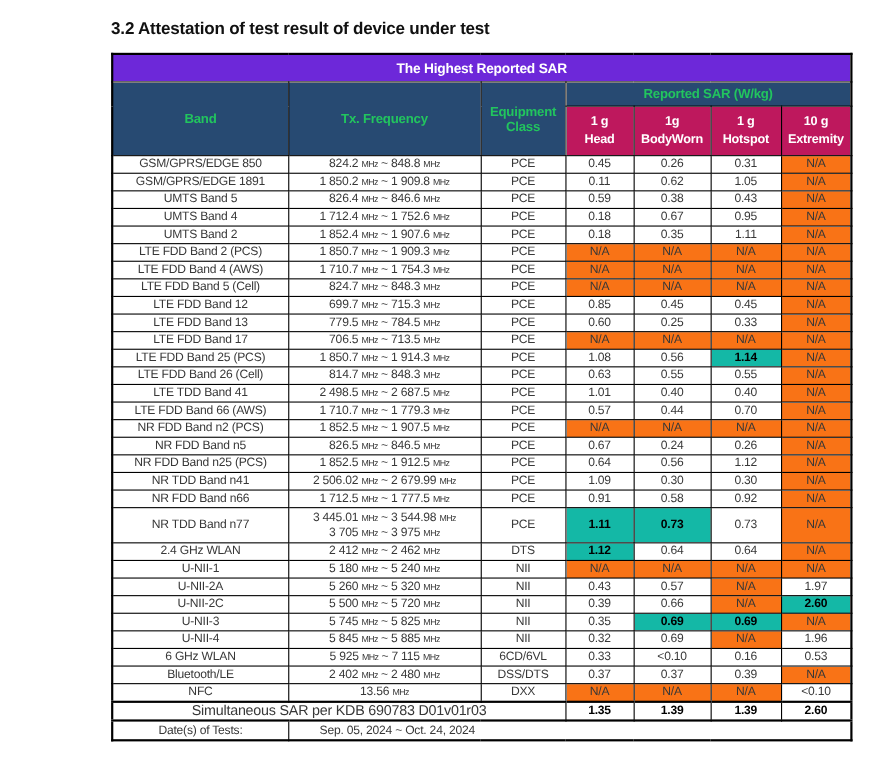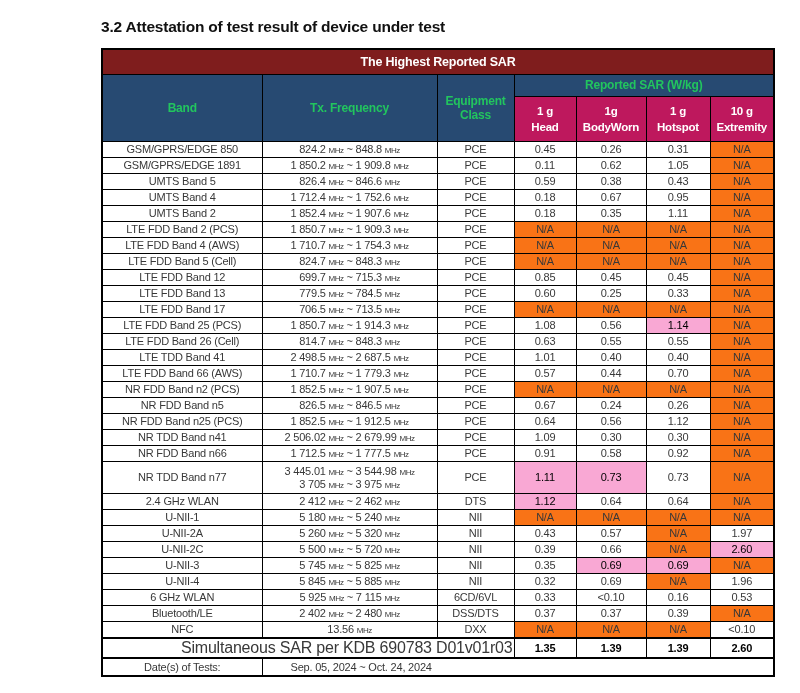--- a/index.html
+++ b/index.html
@@ -29,45 +29,45 @@
   table.sar td, table.sar th{
     border:1px solid #000;
     padding:0 1px;
     text-align:center;
     vertical-align:middle;
     overflow:hidden;
   }
   
   thead th{border:1px solid #fff;}
   .title-cell{
-    background:#7f1d1d;color:#fff;
+    background:#6d28d9;color:#fff;
     font-weight:700;font-size:12.5px;
     height:24px;
   }
   .hdr{
     background:#274a72;color:#22c55e;
     font-weight:700;font-size:12px;line-height:1.2;
   }
   .sar-group{height:21px;}
   .subhdr{
     background:#be185d;color:#fff;
     font-weight:700;font-size:11.5px;
     white-space:pre-line;line-height:1.4;
     height:44px;
   }
   tbody td{height:15px;line-height:1.1;}
   td.band-cell{font-size:11px;}
   td.frequency-cell{font-size:11px;}
   td.frequency-cell .unit{font-size:8px;letter-spacing:-0.5px;}
   td.na{background:#f97316;}
-  td.hl{background:#f9a8d4;font-weight:400;color:#000;}
+  td.hl{background:#14b8a6;font-weight:700;color:#000;}
   td.bold{font-weight:700;color:#000;}
   tr.tall td{height:31px;}
   tr.sim-row td{border-top:2px solid #000;}
-  tr.sim-row .sim-label{font-size:16px;text-align:right;}
+  tr.sim-row .sim-label{font-size:13px;}
   tr.date-row td{border-top:2px solid #000;height:16px;}
   tr.date-row .date-value{text-align:left;padding-left:28px;}
 </style>
 </head>
 <body>
 
 <div class="page">
   <h1 class="section-heading">3.2 Attestation of test result of device under test</h1>
 
   <table class="sar">

